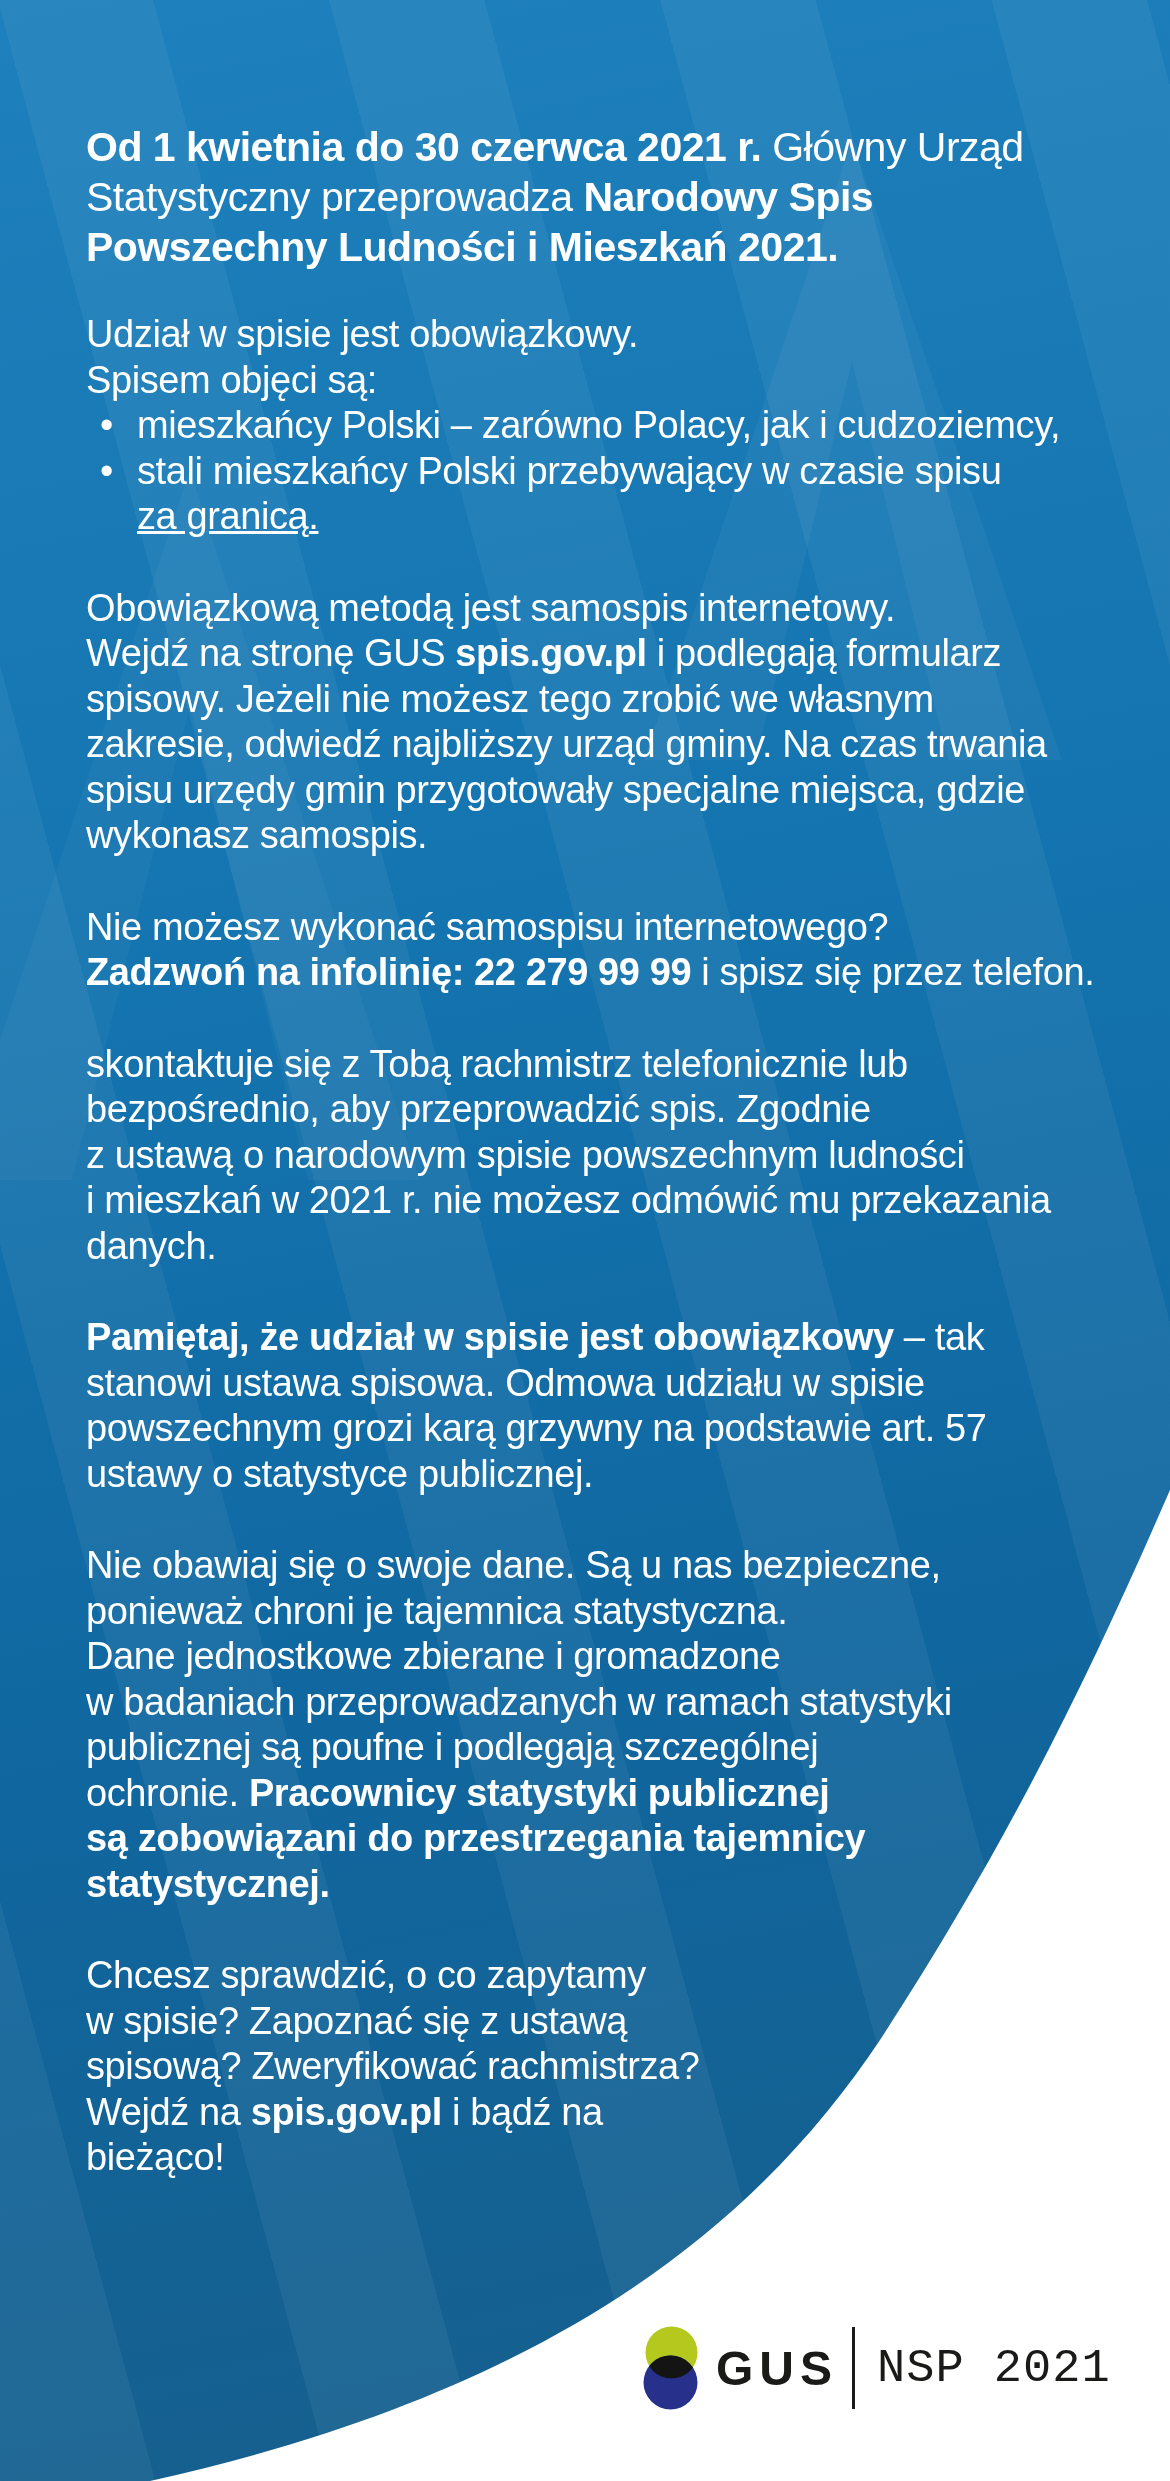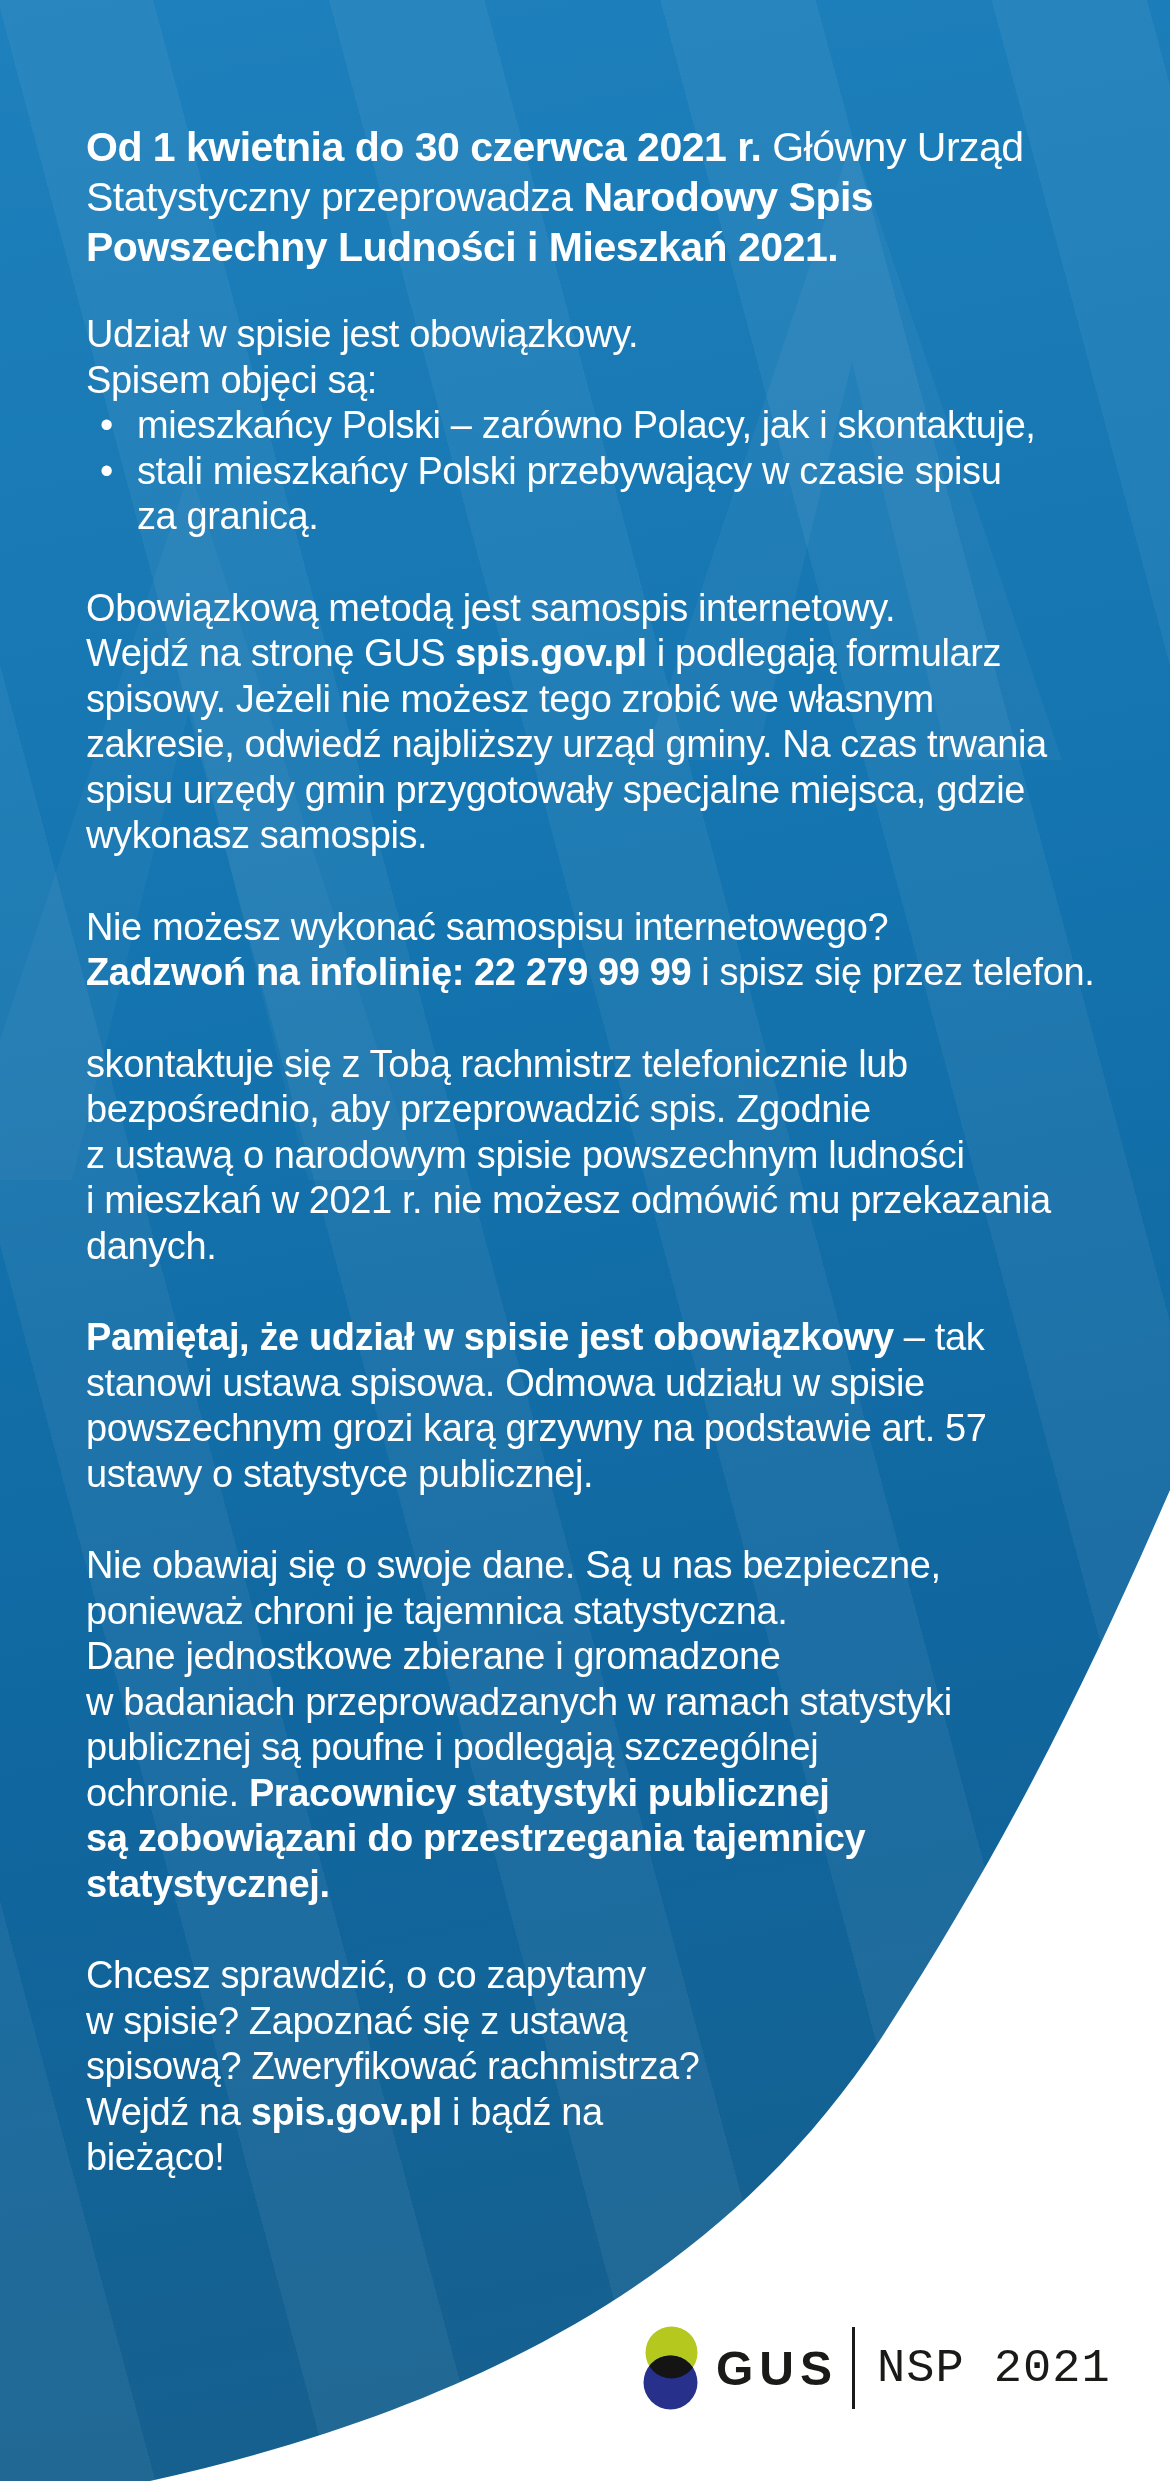--- a/index.html
+++ b/index.html
@@ -31,21 +31,21 @@
     color:var(--text,#ffffff);
     font-size:38px;line-height:45.5px;letter-spacing:-0.4px;
   }
   .para{margin:0;}
   .para:not(:first-child){margin-top:46px;}
   .para.intro{font-size:41px;line-height:50px;letter-spacing:-0.5px;margin-bottom:40px;}
   .para.intro + .para{margin-top:0;}
   .line{white-space:nowrap;}
   .line.bullet{position:relative;padding-left:51px;}
   .line.bullet .dot{position:absolute;left:14px;top:0;}
-  .line.indent{padding-left:51px;}
+  .line.indent{padding-left:51px;text-decoration:underline;}
   .b{font-weight:700;}
   
   .footer{
     position:absolute;left:642px;top:2324px;height:88px;
     display:flex;align-items:center;justify-content:center;
   }
   .gus-logo{display:block;}
   .gus-text{
     font-size:48px;font-weight:700;letter-spacing:6px;
     color:var(--logo_text,#1a1a18);margin-left:16px;
@@ -75,21 +75,21 @@
 
   <main class="content" id="paragraphs">
       <div class="para intro">
         <div class="line"><span class="b">Od 1 kwietnia do 30 czerwca 2021 r.</span><span> Główny Urząd</span></div>
         <div class="line"><span>Statystyczny przeprowadza </span><span class="b">Narodowy Spis</span></div>
         <div class="line"><span class="b">Powszechny Ludności i Mieszkań 2021.</span></div>
       </div>
       <div class="para">
         <div class="line"><span>Udział w spisie jest obowiązkowy.</span></div>
         <div class="line"><span>Spisem objęci są:</span></div>
-        <div class="line bullet"><span class="dot">•</span><span>mieszkańcy Polski – zarówno Polacy, jak i skontaktuje,</span></div>
+        <div class="line bullet"><span class="dot">•</span><span>mieszkańcy Polski – zarówno Polacy, jak i cudzoziemcy,</span></div>
         <div class="line bullet"><span class="dot">•</span><span>stali mieszkańcy Polski przebywający w czasie spisu</span></div>
         <div class="line indent"><span>za granicą.</span></div>
       </div>
       <div class="para">
         <div class="line"><span>Obowiązkową metodą jest samospis internetowy.</span></div>
         <div class="line"><span>Wejdź na stronę GUS </span><span class="b">spis.gov.pl</span><span> i podlegają formularz</span></div>
         <div class="line"><span>spisowy. Jeżeli nie możesz tego zrobić we własnym</span></div>
         <div class="line"><span>zakresie, odwiedź najbliższy urząd gminy. Na czas trwania</span></div>
         <div class="line"><span>spisu urzędy gmin przygotowały specjalne miejsca, gdzie</span></div>
         <div class="line"><span>wykonasz samospis.</span></div>

